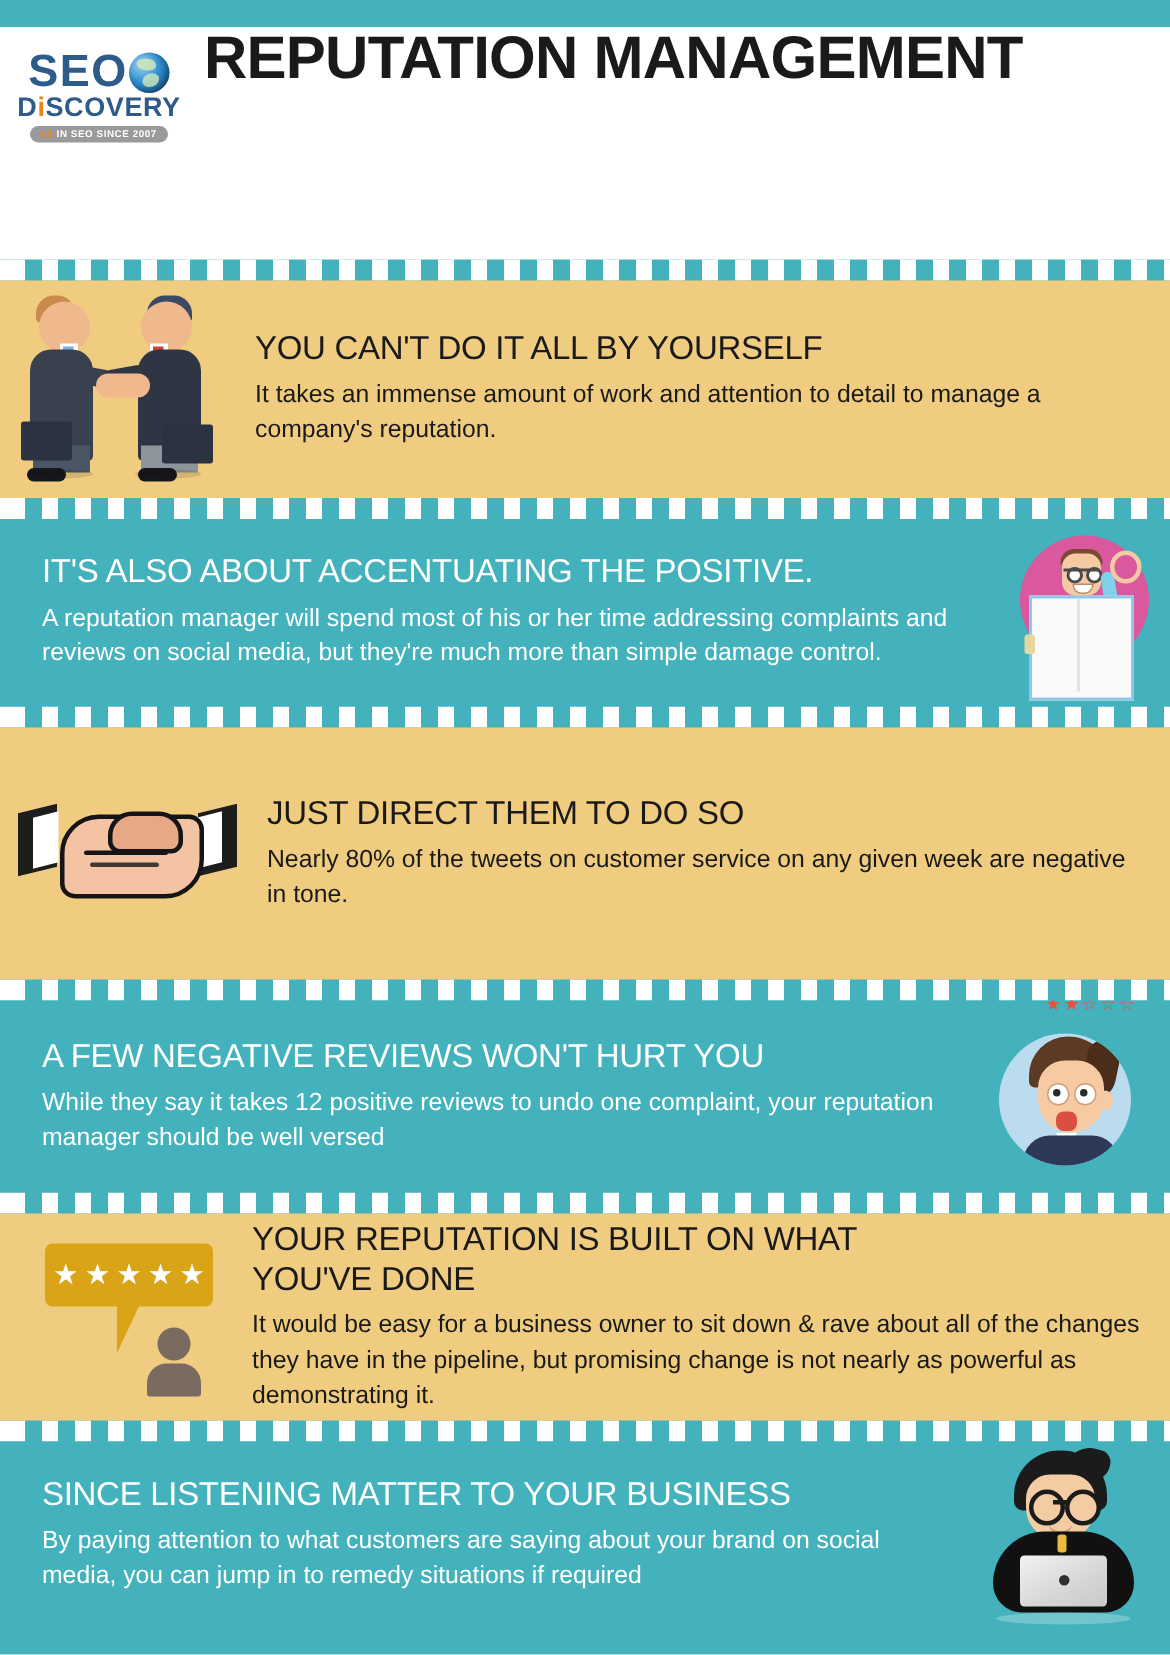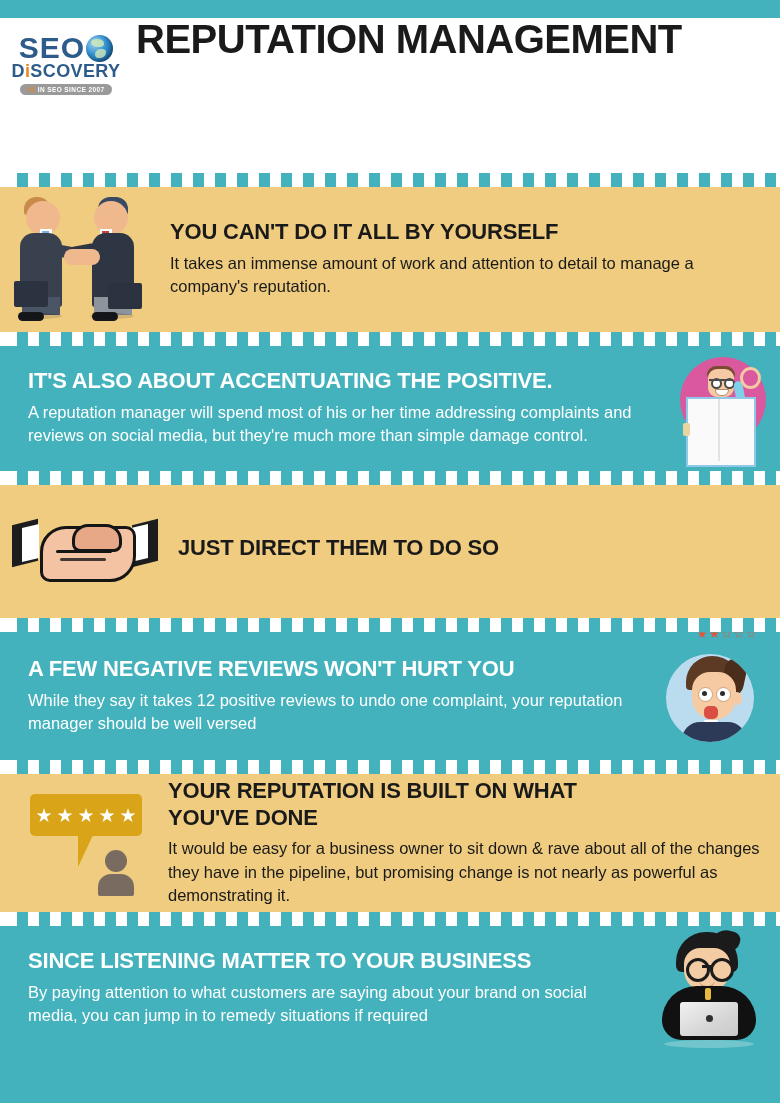--- a/index.html
+++ b/index.html
@@ -77,21 +77,21 @@
       #ffffff 0px,#ffffff 11px,transparent 11px,transparent 22px);
     background-position:6px 0;
   }
 
   
   .section{position:relative;box-sizing:border-box;overflow:hidden;}
   .sec-tan{background:#EFCC7F;color:#1a1a1a;}
   .sec-teal{background:#43B2BC;color:#ffffff;}
   .sec-inner{display:flex;align-items:center;height:100%;}
   .sec-head{
-    font-weight:bold;
+    font-weight:normal;
     font-size:22px;
     line-height:1.13;
     letter-spacing:-.2px;
     margin:0 0 7px 0;
   }
   .sec-body{
     font-size:16.5px;
     line-height:1.42;
     margin:0;
   }
@@ -332,36 +332,37 @@
           <div class="okhand"></div>
           <div class="board"></div>
           <div class="board-seam"></div>
           <div class="board-clip"></div>
         </div>
       </div>
     </div>
   </div>
 
   <div class="dash-strip"></div>
-  <div class="section sec-tan" style="height:133px;">
+  <div class="section sec-tan" style="height:168px;">
     <div class="sec-inner" style="padding:0 20px 0 10px;">
       <div class="art">
         <div class="shake">
           <div class="cuff" style="left:2px;"></div>
           <div class="cuff-in" style="left:12px;"></div>
           <div class="cuff" style="right:2px;"></div>
           <div class="cuff-in" style="right:12px;"></div>
           <div class="shake-core"></div>
           <div class="shake-thumb"></div>
           <div class="shake-fold"></div>
           <div class="shake-fold2"></div>
         </div>
       </div>
       <div class="sec-text" style="padding-left:18px;">
         <div class="sec-head">JUST DIRECT THEM TO DO SO</div>
+        <div class="sec-body">Nearly 80% of the tweets on customer service on any given week are negative in tone.</div>
       </div>
     </div>
   </div>
 
   <div class="dash-strip"></div>
   <div class="section sec-teal" style="height:128px;">
     <div class="sec-inner" style="padding:0 22px 0 28px;">
       <div class="sec-text" style="padding-right:14px;">
         <div class="sec-head">A FEW NEGATIVE REVIEWS WON'T HURT YOU</div>
         <div class="sec-body">While they say it takes 12 positive reviews to undo one complaint, your reputation manager should be well versed</div>

